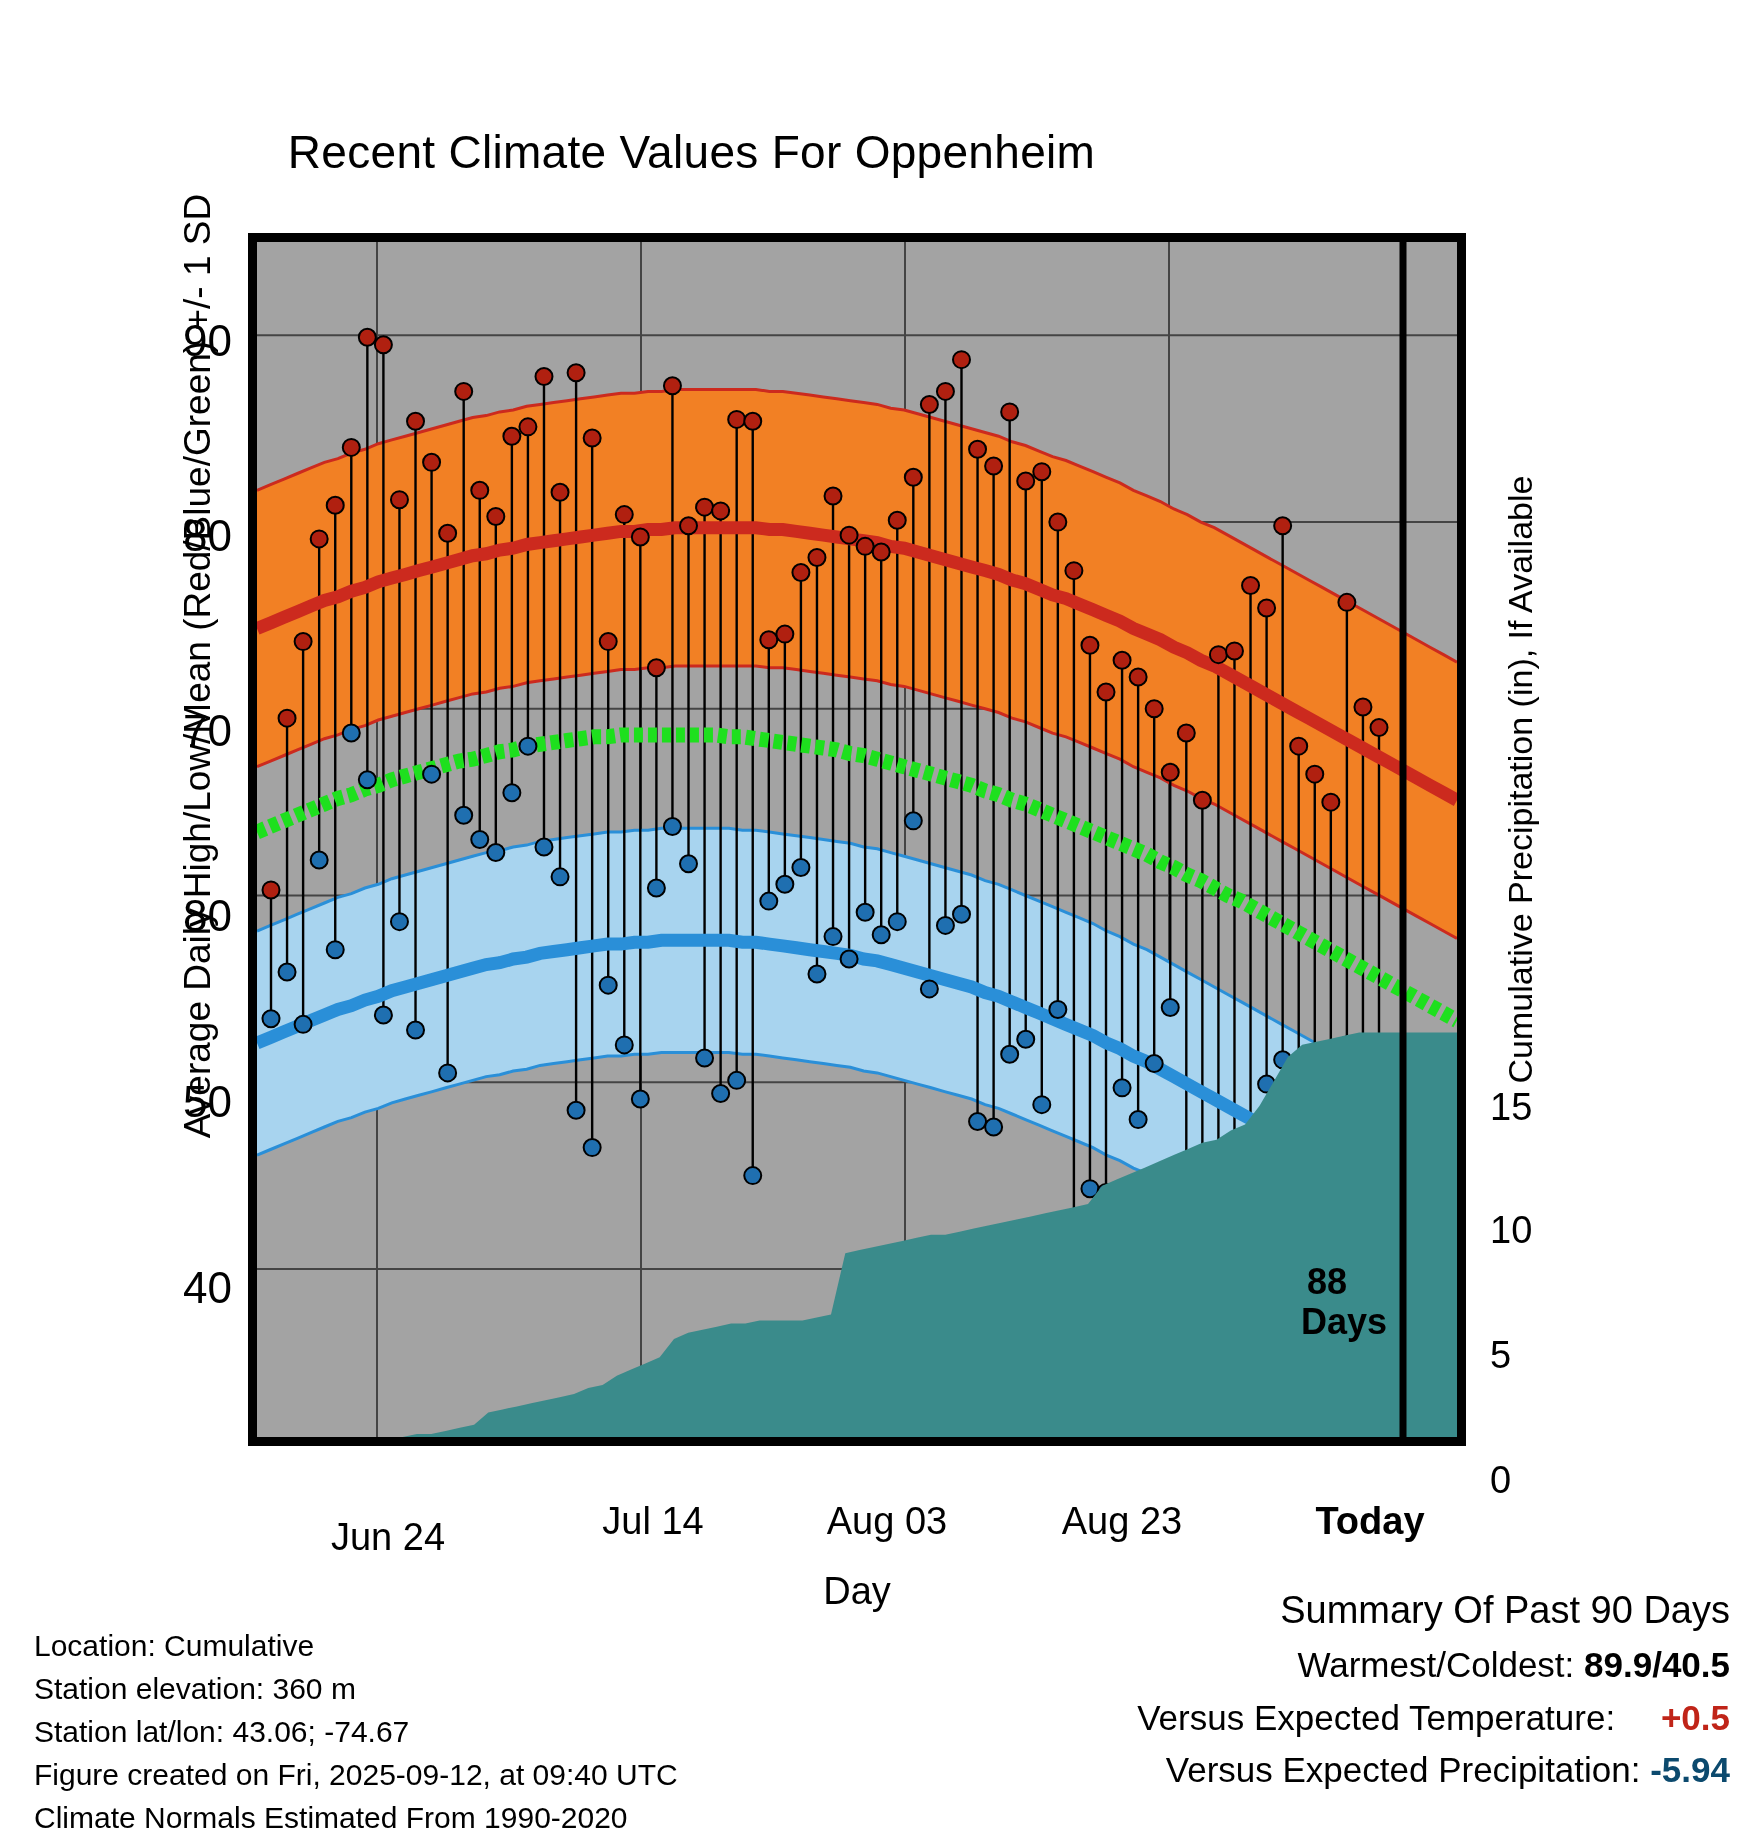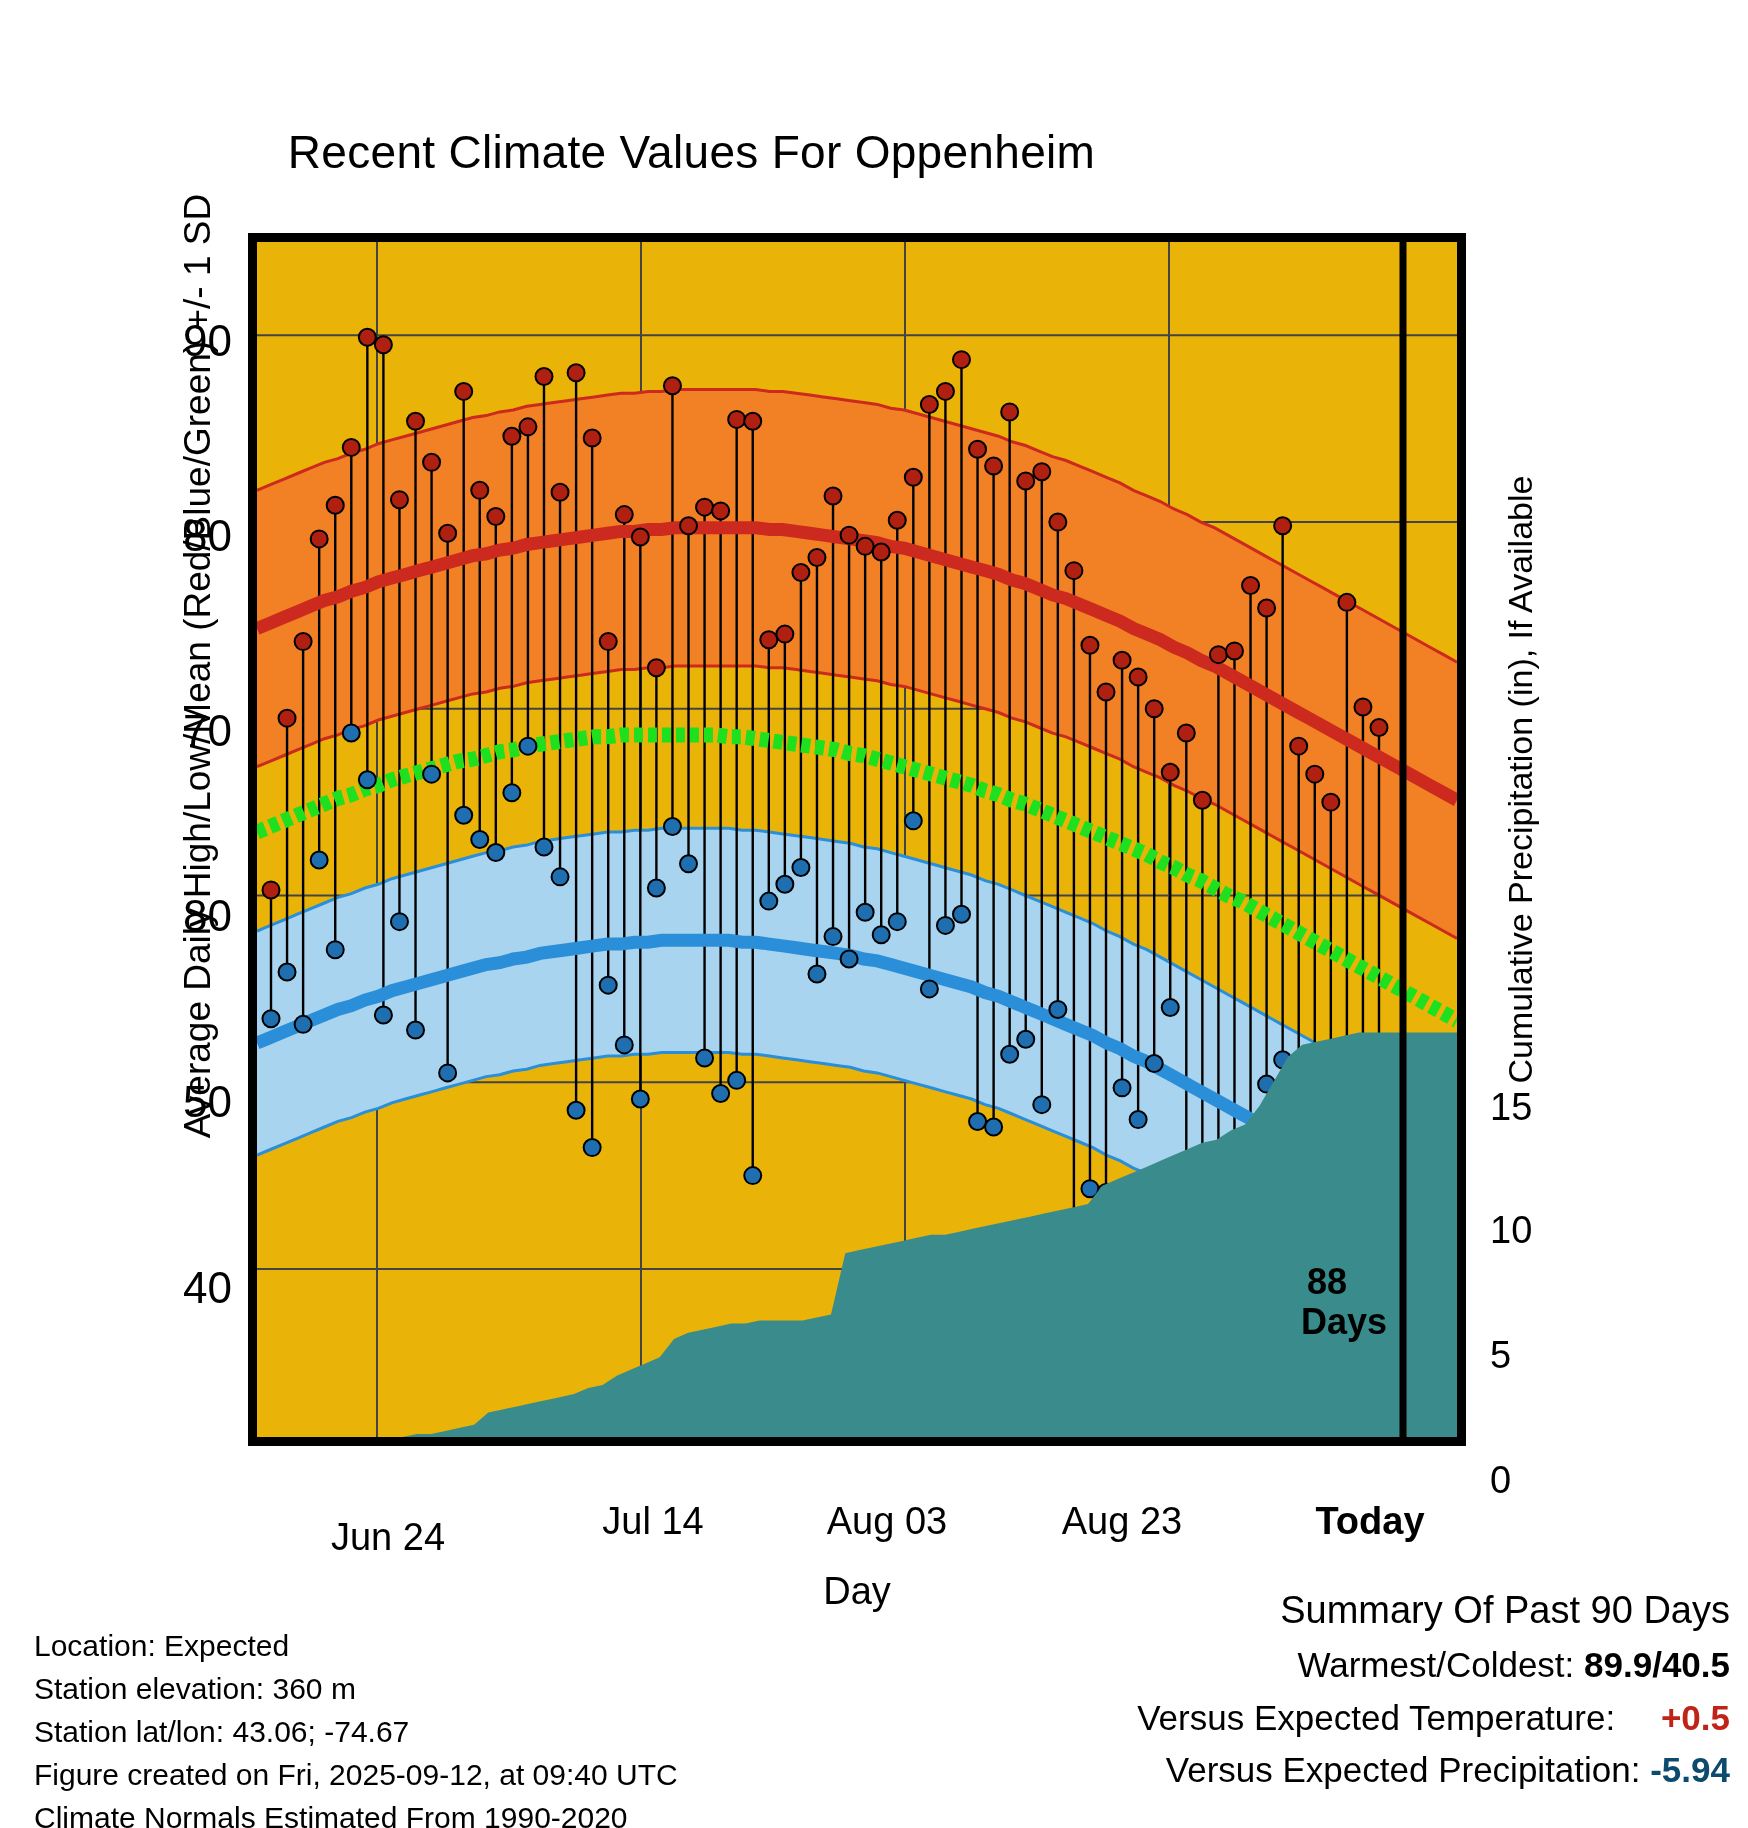--- a/index.html
+++ b/index.html
@@ -30,21 +30,21 @@
     transform:rotate(-90deg);
     font-size:34px;
   }
   
   #plot {
     position:absolute;
     left:248px; top:233px;
     width:1218px; height:1213px;
     border:9px solid #000;
     box-sizing:border-box;
-    background:#eab308;
+    background:#a3a3a3;
   }
   #plot-inner { position:absolute; inset:0; overflow:hidden; }
   svg { display:block; }
   
   .ytick {
     position:absolute; right:0; transform:translateY(-50%);
     font-size:44px; text-align:right; width:140px;
   }
   .ytick-r {
     position:absolute; left:0; transform:translateY(-50%);
@@ -348,21 +348,21 @@
         </g>
         <path d="M60,1195 L60.0,1195.0 L74.3,1195.0 L88.6,1195.0 L102.8,1195.0 L117.1,1195.0 L131.4,1195.0 L145.7,1195.0 L159.9,1191.9 L174.2,1191.9 L188.5,1188.9 L202.8,1185.8 L217.1,1182.7 L231.3,1170.5 L245.6,1167.4 L259.9,1164.4 L274.2,1161.3 L288.5,1158.2 L302.7,1155.2 L317.0,1152.1 L331.3,1146.0 L345.6,1142.9 L359.8,1133.7 L374.1,1127.6 L388.4,1121.5 L402.7,1115.3 L417.0,1096.9 L431.2,1090.8 L445.5,1087.8 L459.8,1084.7 L474.1,1081.6 L488.4,1081.6 L502.6,1078.6 L516.9,1078.6 L531.2,1078.6 L545.5,1078.6 L559.7,1075.5 L574.0,1072.4 L588.3,1011.2 L602.6,1008.1 L616.9,1005.0 L631.1,1002.0 L645.4,998.9 L659.7,995.8 L674.0,992.8 L688.3,992.8 L702.5,989.7 L716.8,986.6 L731.1,983.6 L745.4,980.5 L759.6,977.4 L773.9,974.4 L788.2,971.3 L802.5,968.3 L816.8,965.2 L831.0,962.1 L845.3,943.7 L859.6,937.6 L873.9,931.5 L888.2,925.4 L902.4,919.2 L916.7,913.1 L931.0,907.0 L945.3,900.8 L959.5,897.8 L973.8,888.6 L988.1,882.5 L1002.4,864.1 L1016.7,839.6 L1030.9,815.1 L1045.2,802.8 L1059.5,799.7 L1073.8,796.7 L1088.1,793.6 L1102.3,790.5 L1116.6,790.5 L1130.9,790.5 L1145.2,790.5 L1159.4,790.5 L1173.7,790.5 L1188.0,790.5 L1200,790.5 L1200,1195 Z" fill="#3a8b8b" stroke="none"></path>
         <line x1="1146" x2="1146" y1="0" y2="1195" stroke="#000" stroke-width="7"></line>
       </svg>
   </div>
   <div class="dayscount" style="left:1050px; top:1020px;">88</div>
   <div class="dayscount" style="left:1044px; top:1060px;">Days</div>
 </div>
 
 <div id="footer-left">
-  <div>Location: Expected</div>
+  <div>Location: Cumulative</div>
   <div>Station elevation: 360 m</div>
   <div>Station lat/lon: 43.06; -74.67</div>
   <div>Figure created on Fri, 2025-09-12, at 09:40 UTC</div>
   <div>Climate Normals Estimated From 1990-2020</div>
 </div>
 
 <div id="footer-right">
   <div class="row" style="font-size:38px;">Summary Of Past 90 Days</div>
   <div class="row">
     <span>Warmest/Coldest:</span>

